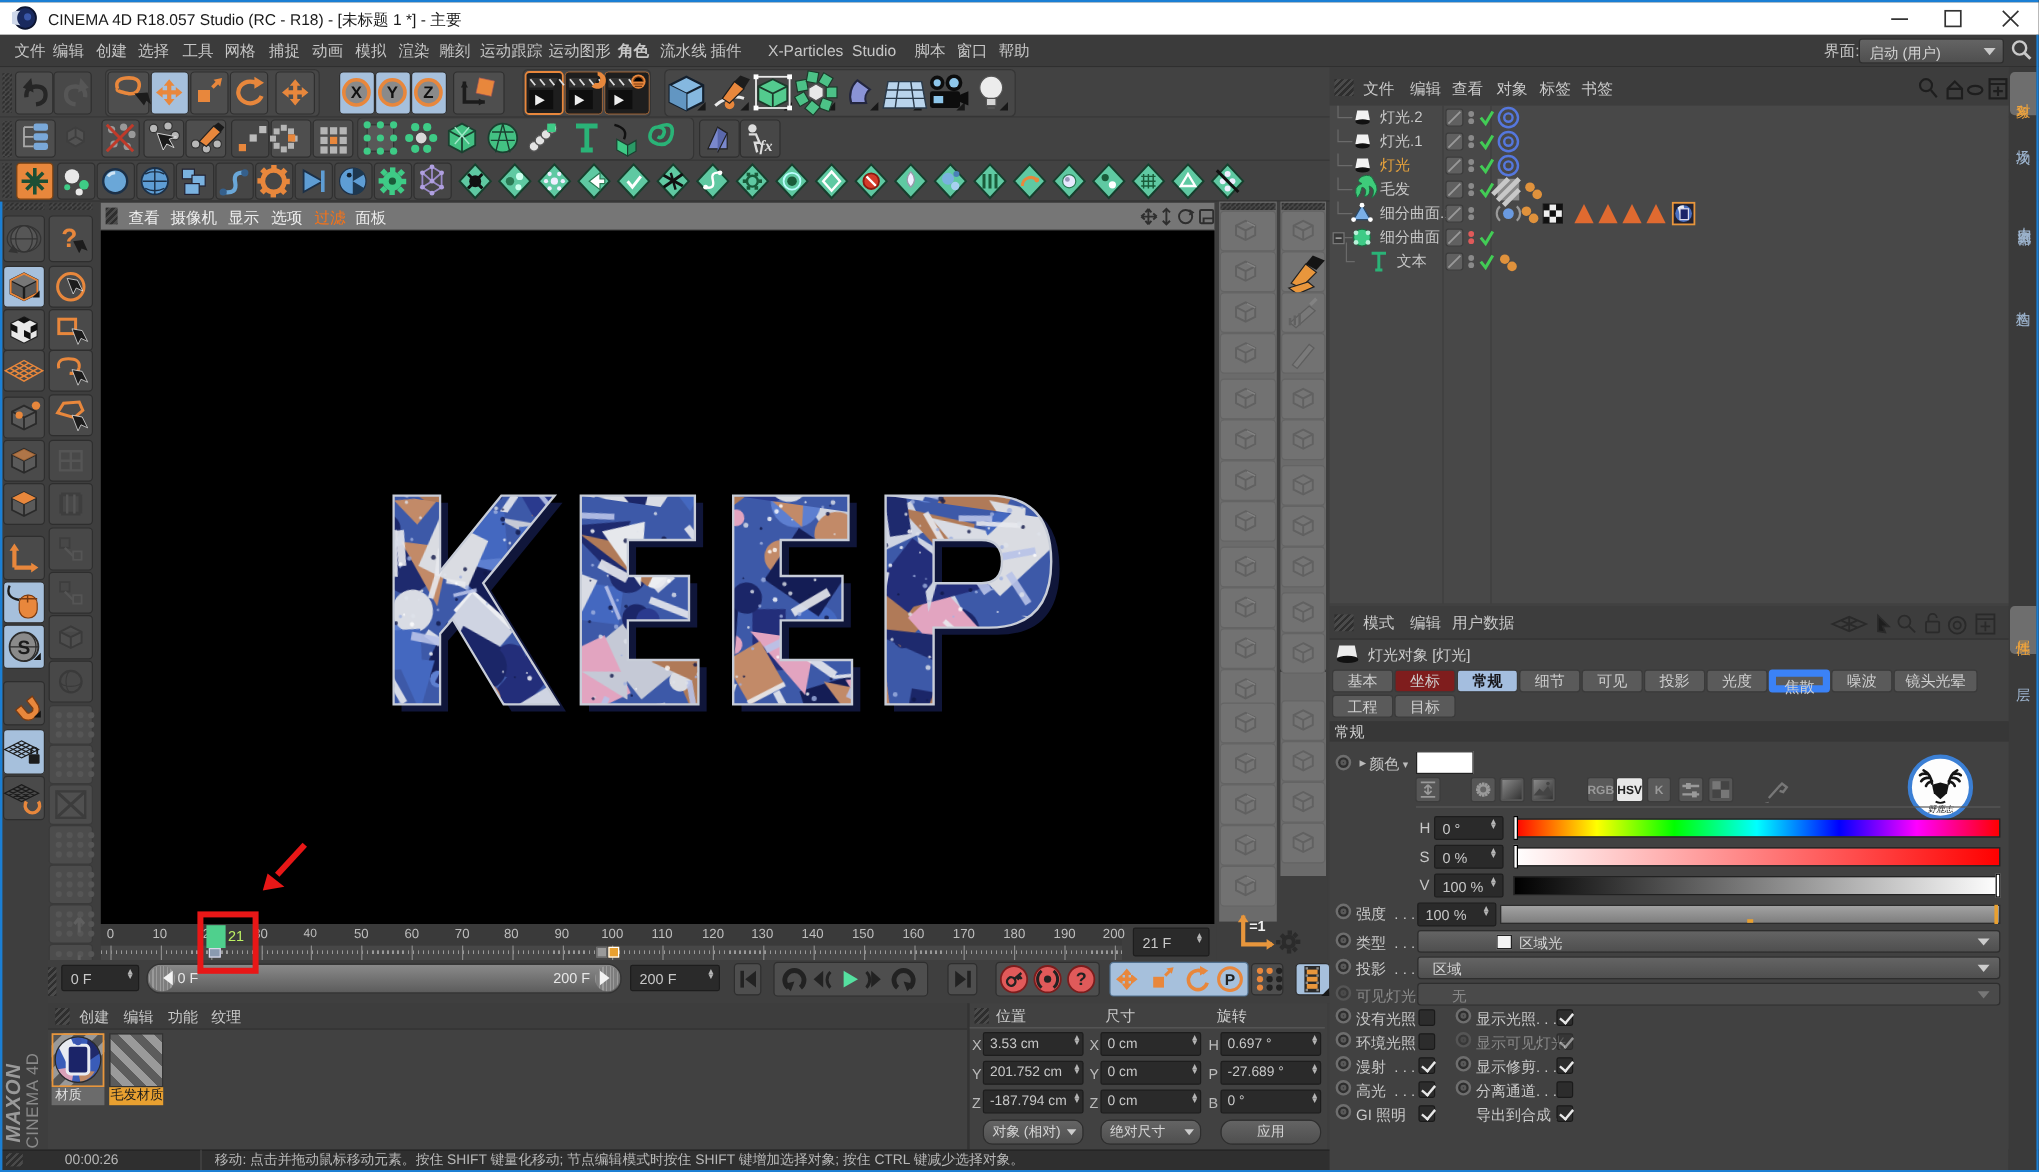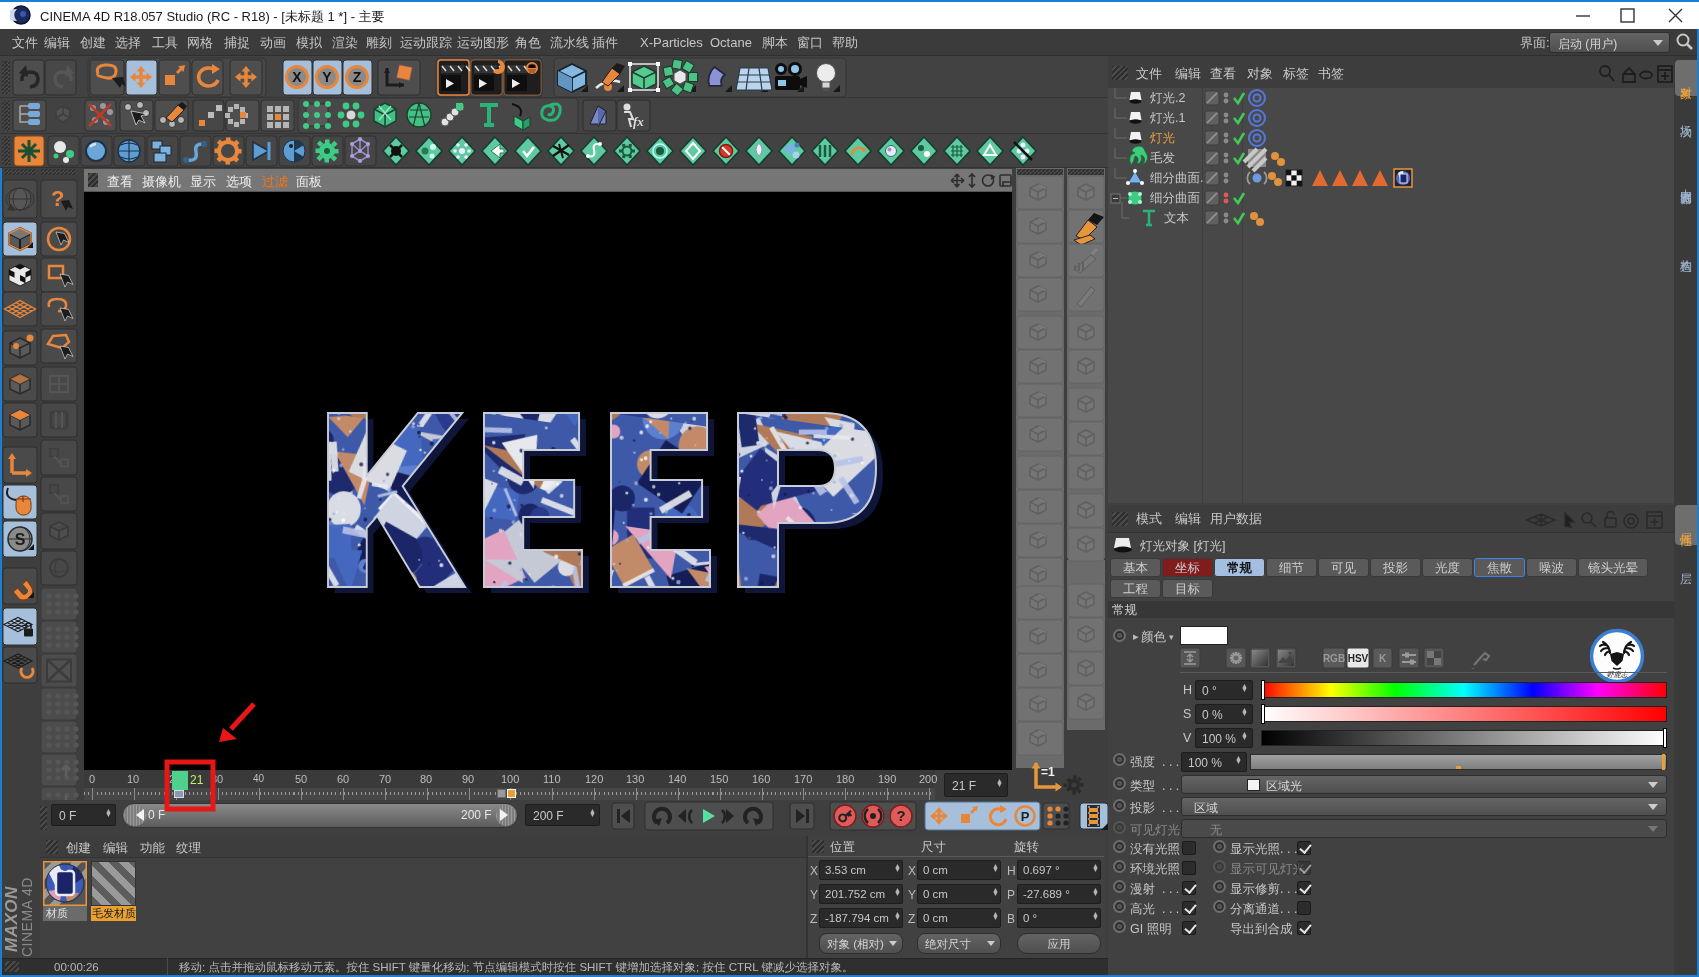--- a/index.html
+++ b/index.html
@@ -43,25 +43,25 @@
 <div class="t" style="left:115px;top:36px;font-size:13px;color:#c6c6c6;font-weight:normal;">选择</div>
 <div class="t" style="left:152px;top:36px;font-size:13px;color:#c6c6c6;font-weight:normal;">工具</div>
 <div class="t" style="left:187px;top:36px;font-size:13px;color:#c6c6c6;font-weight:normal;">网格</div>
 <div class="t" style="left:224px;top:36px;font-size:13px;color:#c6c6c6;font-weight:normal;">捕捉</div>
 <div class="t" style="left:260px;top:36px;font-size:13px;color:#c6c6c6;font-weight:normal;">动画</div>
 <div class="t" style="left:296px;top:36px;font-size:13px;color:#c6c6c6;font-weight:normal;">模拟</div>
 <div class="t" style="left:332px;top:36px;font-size:13px;color:#c6c6c6;font-weight:normal;">渲染</div>
 <div class="t" style="left:366px;top:36px;font-size:13px;color:#c6c6c6;font-weight:normal;">雕刻</div>
 <div class="t" style="left:400px;top:36px;font-size:13px;color:#c6c6c6;font-weight:normal;">运动跟踪</div>
 <div class="t" style="left:457px;top:36px;font-size:13px;color:#c6c6c6;font-weight:normal;">运动图形</div>
-<div class="t" style="left:515px;top:36px;font-size:13px;color:#c6c6c6;font-weight:normal;">角色</div>
+<div class="t" style="left:515px;top:36px;font-size:13px;color:#c6c6c6;font-weight:bold;">角色</div>
 <div class="t" style="left:550px;top:36px;font-size:13px;color:#c6c6c6;font-weight:normal;">流水线</div>
 <div class="t" style="left:592px;top:36px;font-size:13px;color:#c6c6c6;font-weight:normal;">插件</div>
 <div class="t" style="left:640px;top:36px;font-size:13px;color:#c6c6c6;font-weight:normal;">X-Particles</div>
-<div class="t" style="left:710px;top:36px;font-size:13px;color:#c6c6c6;font-weight:normal;">Octane</div>
+<div class="t" style="left:710px;top:36px;font-size:13px;color:#c6c6c6;font-weight:normal;">Studio</div>
 <div class="t" style="left:762px;top:36px;font-size:13px;color:#c6c6c6;font-weight:normal;">脚本</div>
 <div class="t" style="left:797px;top:36px;font-size:13px;color:#c6c6c6;font-weight:normal;">窗口</div>
 <div class="t" style="left:832px;top:36px;font-size:13px;color:#c6c6c6;font-weight:normal;">帮助</div>
 <div class="t" style="left:1520px;top:36px;font-size:13px;color:#c6c6c6;font-weight:normal;">界面:</div>
 <div class="dd" style="left:1549px;top:32px;width:121px;height:21px">
     <span style="position:absolute;left:8px;top:5px">启动 (用户)</span>
     <span style="position:absolute;right:6px;top:7px;width:0;height:0;border:5px solid transparent;border-top:6px solid #c9c9c9"></span>
   </div>
 <svg class="a" style="left:1674px;top:31px" width="22" height="22" viewBox="0 0 22 22">
     <circle cx="9" cy="9" r="5.5" fill="none" stroke="#c9c9c9" stroke-width="2"></circle>
@@ -2067,21 +2067,21 @@
     <ellipse cx="10" cy="13.5" rx="9" ry="3" fill="#111"></ellipse>
   </svg>
 <div class="t" style="left:1140px;top:540px;font-size:12.5px;color:#cccccc;font-weight:normal;">灯光对象 [灯光]</div>
 <div class="a" style="left:1110px;top:558px;width:51px;height:19px;background:#5a5a5a;border:1px solid #3a3a3a;border-radius:3px;color:#cfcfcf;font-size:12.5px;text-align:center;line-height:18px;font-weight:normal">基本</div>
 <div class="a" style="left:1162px;top:558px;width:51px;height:19px;background:#7f1d1d;border:1px solid #3a3a3a;border-radius:3px;color:#cfcfcf;font-size:12.5px;text-align:center;line-height:18px;font-weight:normal">坐标</div>
 <div class="a" style="left:1214px;top:558px;width:51px;height:19px;background:#a4bedf;border:1px solid #3a3a3a;border-radius:3px;color:#16161a;font-size:12.5px;text-align:center;line-height:18px;font-weight:bold">常规</div>
 <div class="a" style="left:1266px;top:558px;width:51px;height:19px;background:#5a5a5a;border:1px solid #3a3a3a;border-radius:3px;color:#cfcfcf;font-size:12.5px;text-align:center;line-height:18px;font-weight:normal">细节</div>
 <div class="a" style="left:1318px;top:558px;width:51px;height:19px;background:#5a5a5a;border:1px solid #3a3a3a;border-radius:3px;color:#cfcfcf;font-size:12.5px;text-align:center;line-height:18px;font-weight:normal">可见</div>
 <div class="a" style="left:1370px;top:558px;width:51px;height:19px;background:#5a5a5a;border:1px solid #3a3a3a;border-radius:3px;color:#cfcfcf;font-size:12.5px;text-align:center;line-height:18px;font-weight:normal">投影</div>
 <div class="a" style="left:1422px;top:558px;width:51px;height:19px;background:#5a5a5a;border:1px solid #3a3a3a;border-radius:3px;color:#cfcfcf;font-size:12.5px;text-align:center;line-height:18px;font-weight:normal">光度</div>
-<div class="a" style="left:1474px;top:558px;width:51px;height:19px;background:#5a5a5a;border:1px solid #3b82f6;border-radius:3px;color:#cfcfcf;font-size:12.5px;text-align:center;line-height:18px;font-weight:normal">焦散</div>
+<div class="a" style="left:1474px;top:558px;width:51px;height:19px;background:#5a5a5a;border:6px solid #3b82f6;border-radius:3px;color:#cfcfcf;font-size:12.5px;text-align:center;line-height:18px;font-weight:normal">焦散</div>
 <div class="a" style="left:1526px;top:558px;width:51px;height:19px;background:#5a5a5a;border:1px solid #3a3a3a;border-radius:3px;color:#cfcfcf;font-size:12.5px;text-align:center;line-height:18px;font-weight:normal">噪波</div>
 <div class="a" style="left:1578px;top:558px;width:70px;height:19px;background:#5a5a5a;border:1px solid #3a3a3a;border-radius:3px;color:#cfcfcf;font-size:12.5px;text-align:center;line-height:18px;font-weight:normal">镜头光晕</div>
 <div class="a" style="left:1110px;top:579px;width:51px;height:19px;background:#5a5a5a;border:1px solid #3a3a3a;border-radius:3px;color:#cfcfcf;font-size:12.5px;text-align:center;line-height:18px">工程</div>
 <div class="a" style="left:1162px;top:579px;width:51px;height:19px;background:#5a5a5a;border:1px solid #3a3a3a;border-radius:3px;color:#cfcfcf;font-size:12.5px;text-align:center;line-height:18px">目标</div>
 <div class="a" style="left:1108px;top:601px;width:566px;height:17px;background:#373737"></div>
 <div class="t" style="left:1112px;top:604px;font-size:12.5px;color:#cccccc;font-weight:normal;">常规</div>
 <div class="radio" style="left:1113px;top:629px;"></div>
 <div class="t" style="left:1133px;top:631px;font-size:11px;color:#bbb;font-weight:normal;">▸</div>
 <div class="t" style="left:1141px;top:631px;font-size:12.5px;color:#c8c8c8;font-weight:normal;">颜色</div>
 <div class="t" style="left:1169px;top:633px;font-size:9px;color:#bbb;font-weight:normal;">▾</div>

